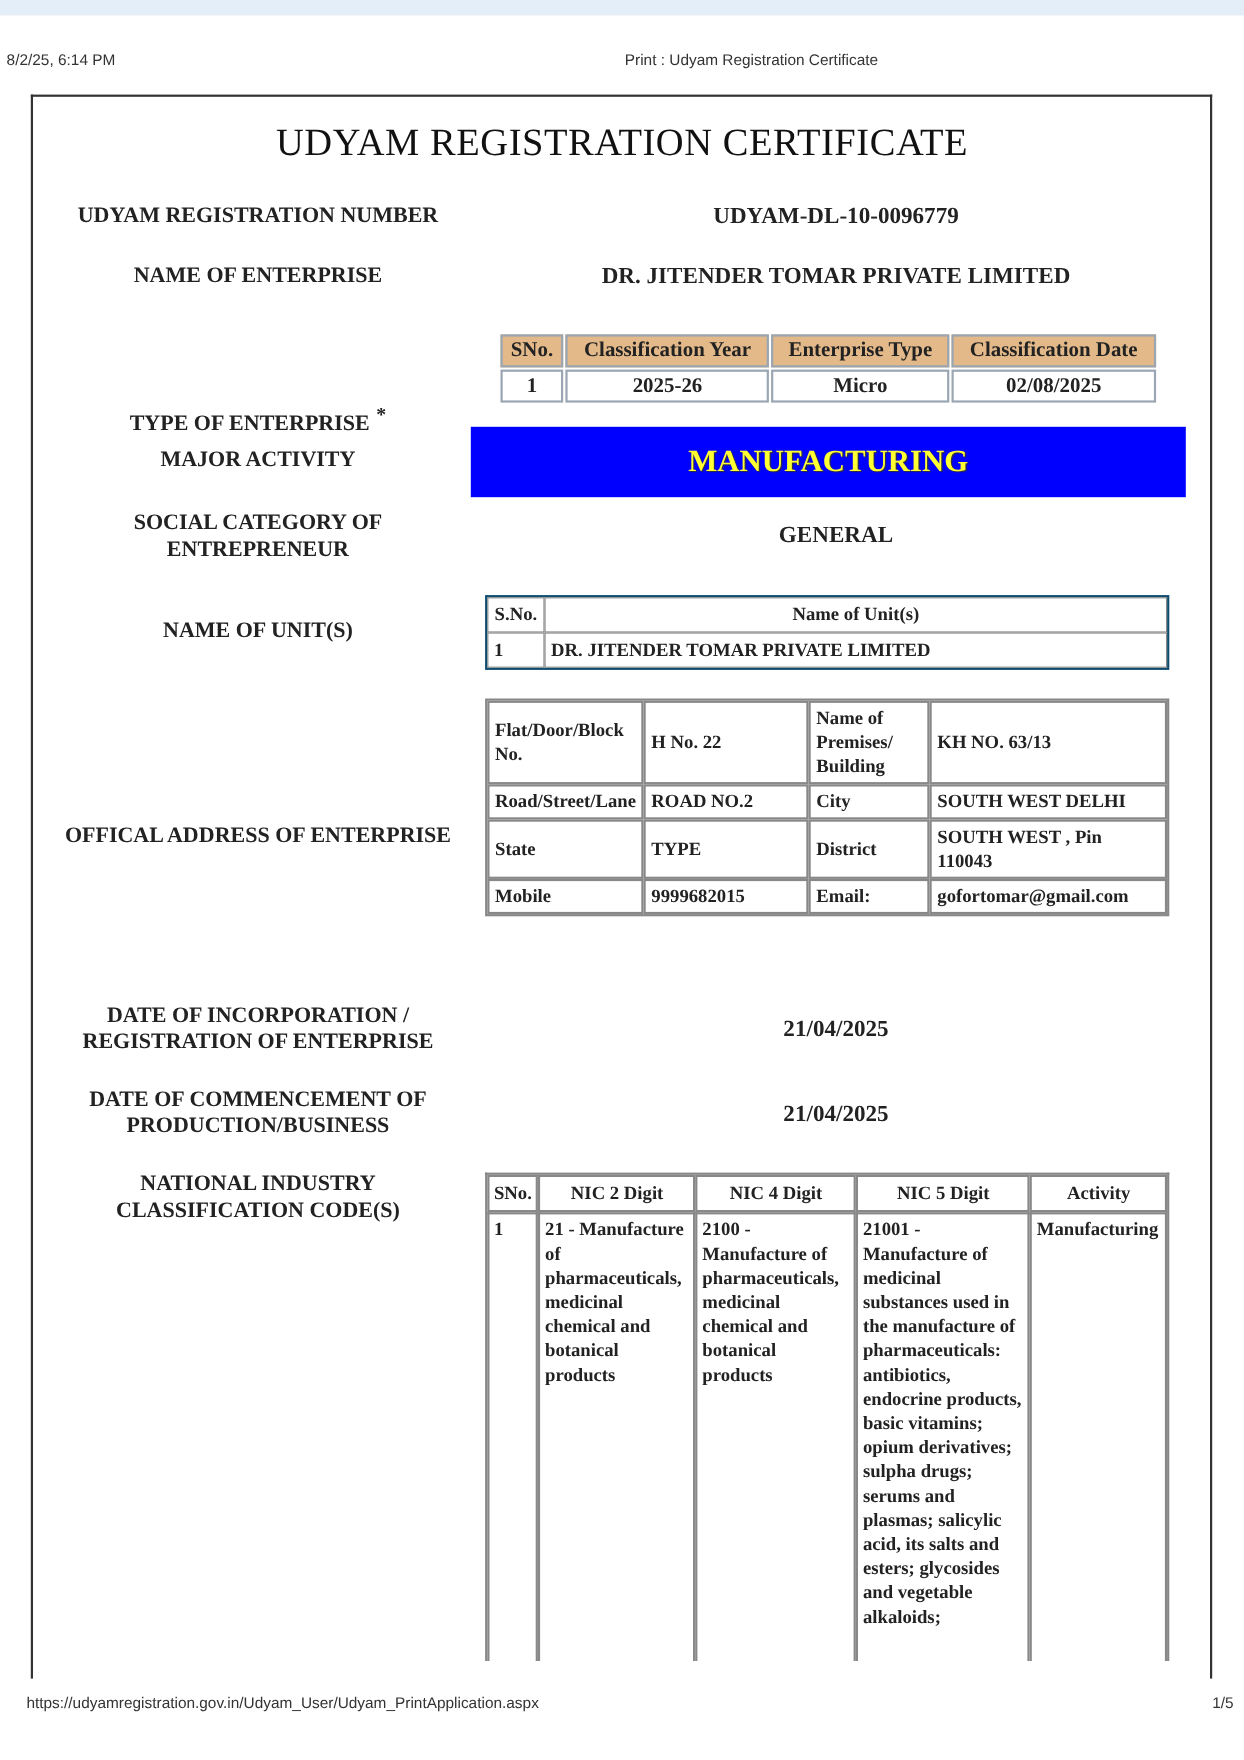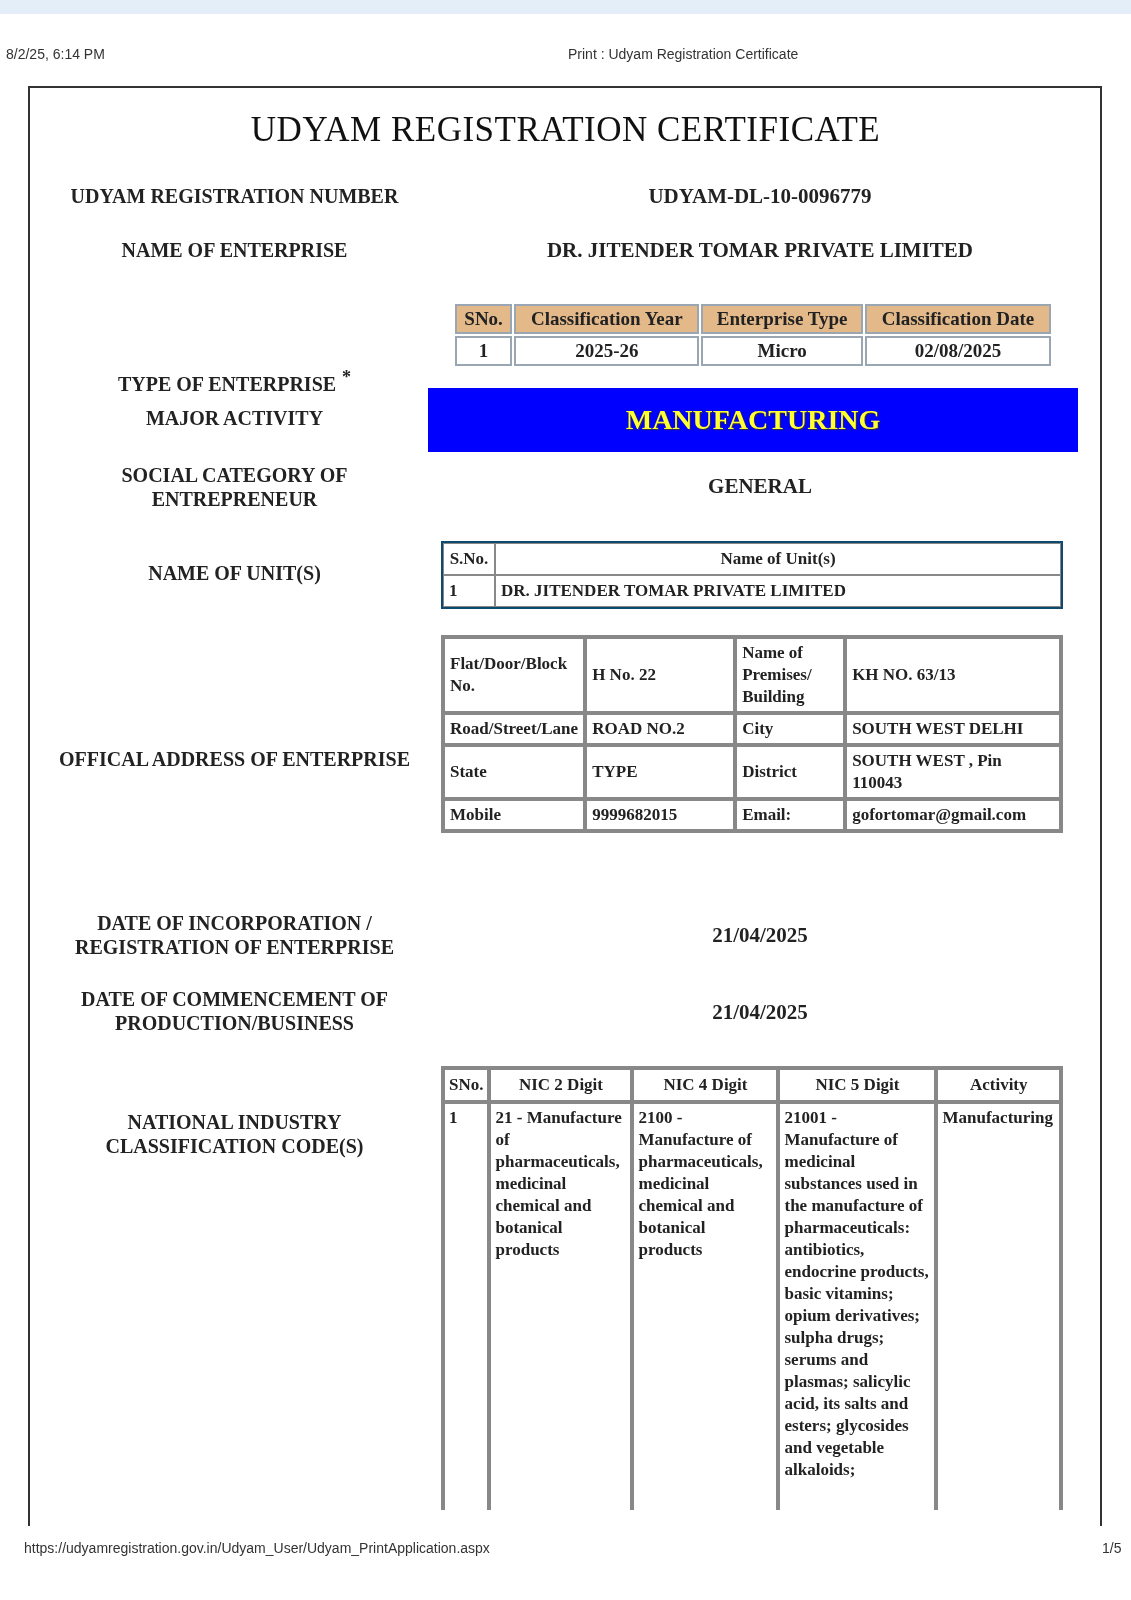--- a/index.html
+++ b/index.html
@@ -145,21 +145,21 @@
   <div>REGISTRATION OF ENTERPRISE</div>
 </div>
 <div class="val" style="top:923px;">21/04/2025</div>
 
 <div class="lbl" style="top:987px;">
   <div>DATE OF COMMENCEMENT OF</div>
   <div>PRODUCTION/BUSINESS</div>
 </div>
 <div class="val" style="top:1000px;">21/04/2025</div>
 
-<div class="lbl" style="top:1064px;margin-top:46px;">
+<div class="lbl" style="top:1064px;">
   <div>NATIONAL INDUSTRY</div>
   <div>CLASSIFICATION CODE(S)</div>
 </div>
 <table class="t-nic">
   <colgroup>
       <col style="width:44px">
       <col style="width:143px">
       <col style="width:146px">
       <col style="width:158px">
       <col>

